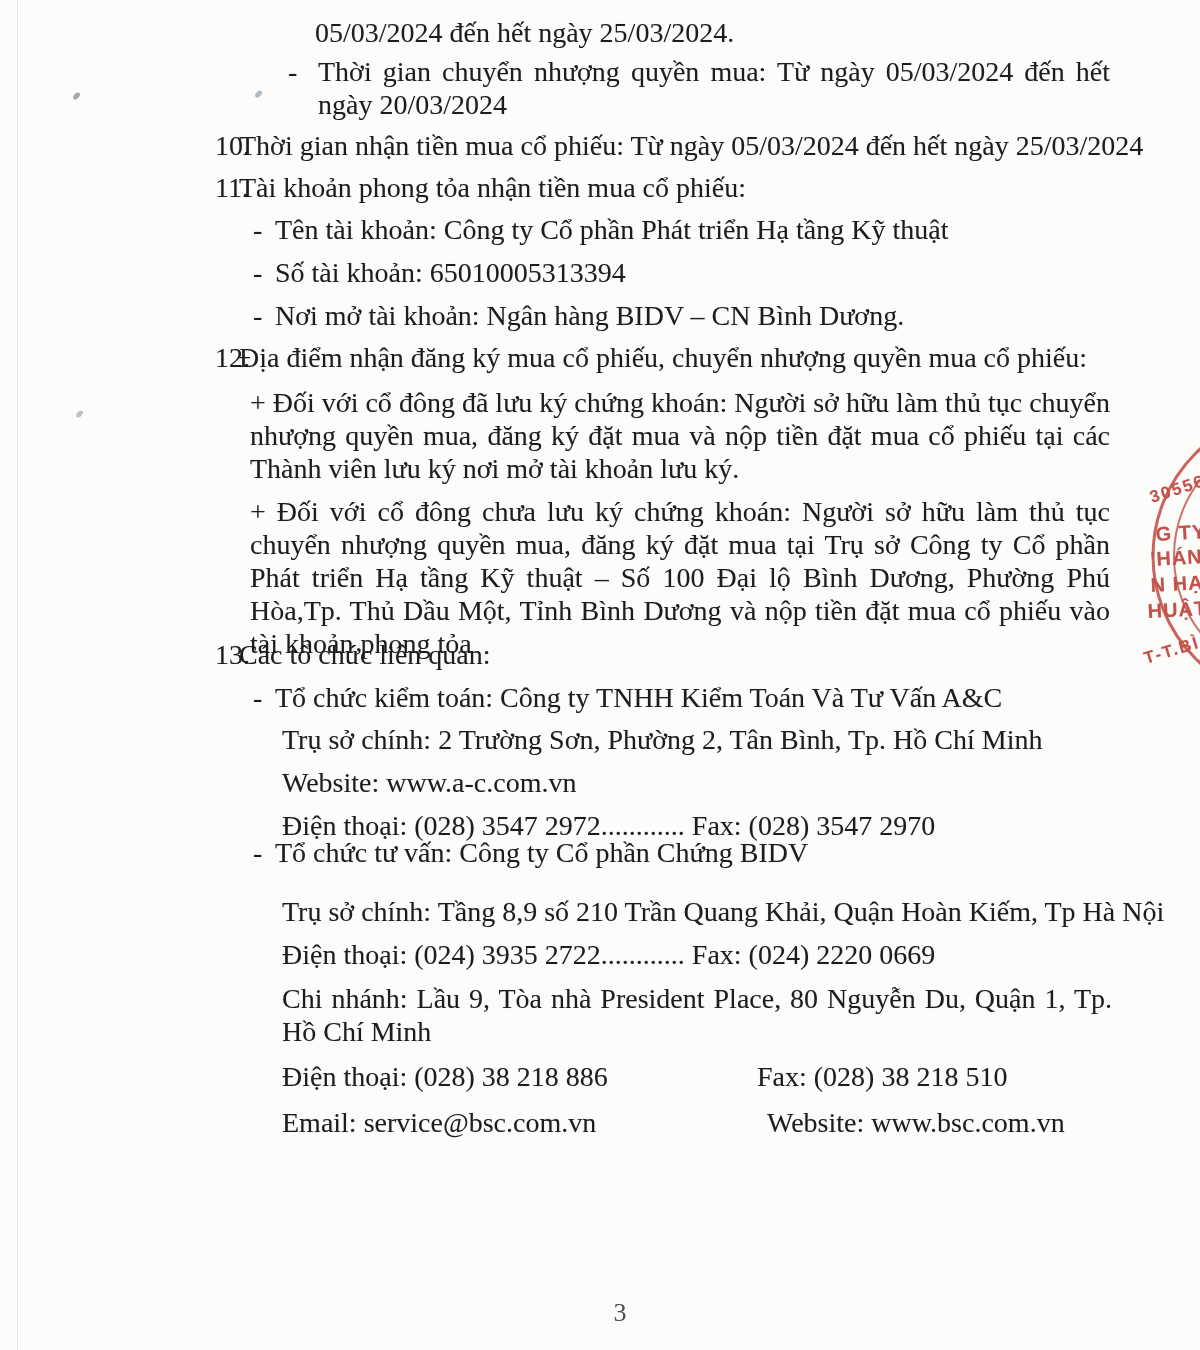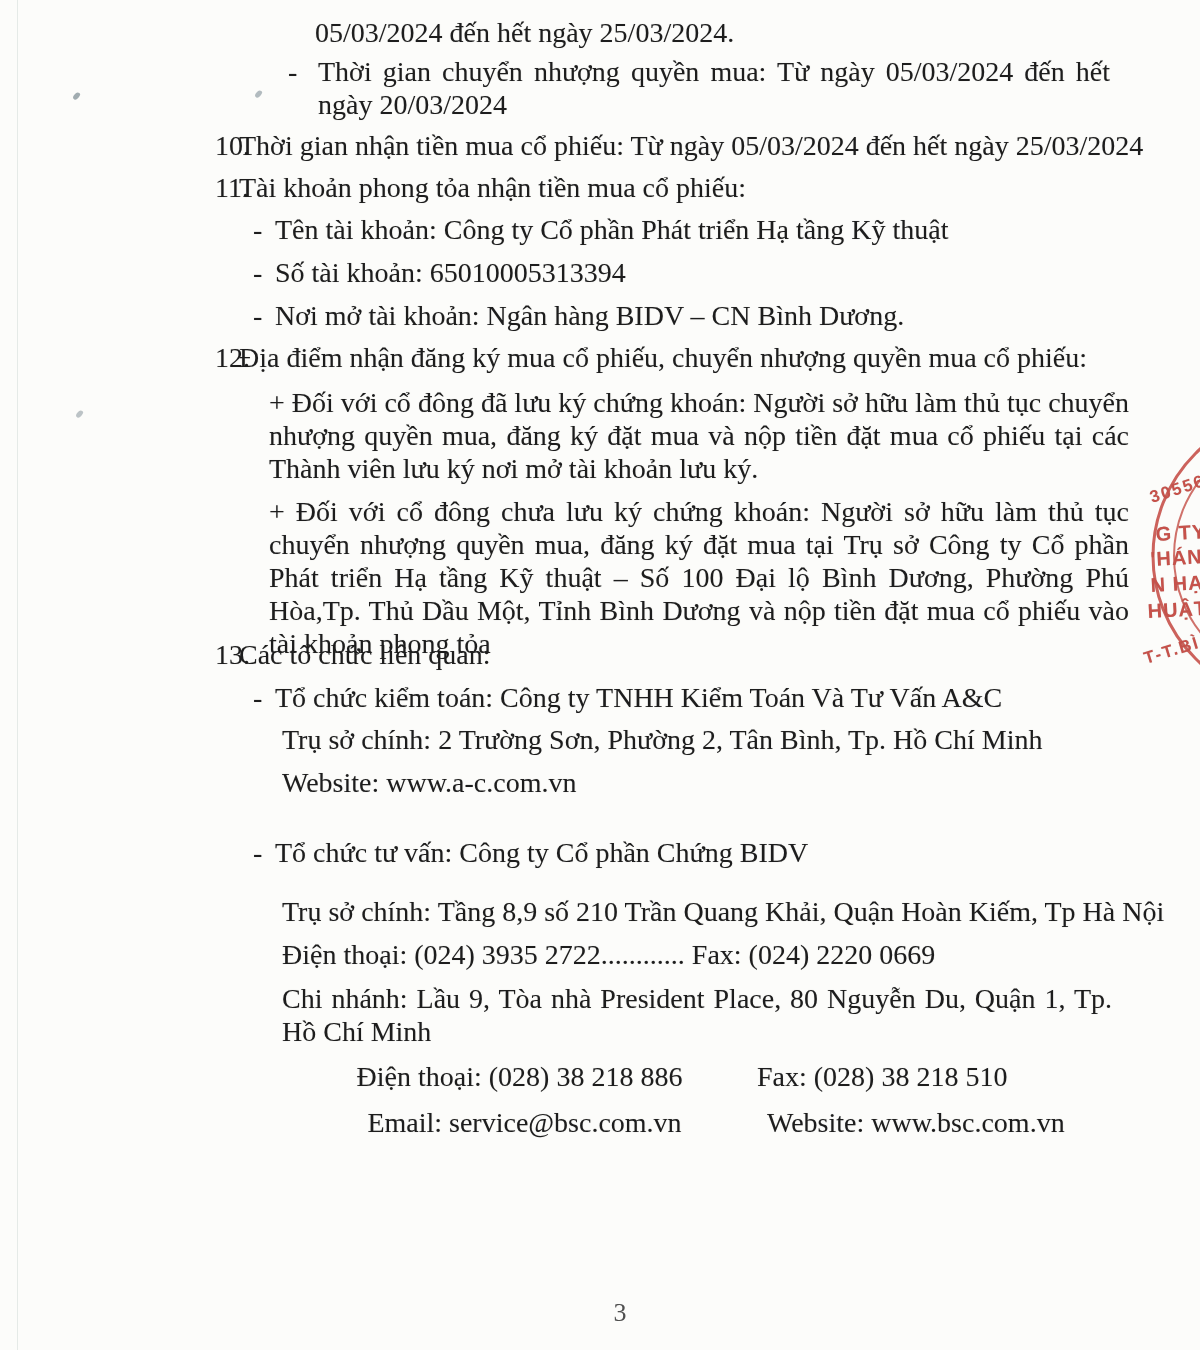--- a/index.html
+++ b/index.html
@@ -23,25 +23,25 @@
   .hang{padding-left:24px;text-indent:-24px;}
   
   .bullet2{left:253px;}
   .dash2{display:inline-block;width:22px;}
   
   .bdeep{left:288px;width:822px;}
   .bdeep .row0{display:flex;}
   .bdeep .dash{width:30px;flex:none;}
   .bdeep .btxt{flex:1;text-align:justify;}
   
-  .paraplus{left:250px;width:860px;text-align:justify;margin-left:19px;}
+  .paraplus{left:250px;width:860px;text-align:justify;}
   
   .detail{left:282px;}
   
-  .cols{left:282px;display:flex;white-space:nowrap;text-align:center;}
+  .cols{left:282px;display:flex;white-space:nowrap;}
   .cols .colL{flex:none;}
   .branch{left:282px;width:830px;text-align:justify;}
   .pagenum{left:560px;top:1296px;width:120px;text-align:center;color:#4f4f4f;font-size:26px;text-shadow:none;}
   
   .edge-line{position:absolute;top:0;left:17px;width:1px;height:1350px;background:rgba(150,175,165,.22);}
   .speck{position:absolute;width:5px;height:8px;border-radius:60% 40% 50% 50%;background:rgba(85,105,115,.55);transform:rotate(40deg);}
   .speck.s1{left:74px;top:92px;}
   .speck.s2{left:256px;top:90px;opacity:.8;}
   .speck.s3{left:77px;top:410px;opacity:.7;}
   .stamp{position:absolute;left:0;top:0;pointer-events:none;opacity:.93;}
@@ -108,20 +108,21 @@
 
   <div class="abs numitem nowrap" style="top:638px">
     <span class="num">13.</span><span>Các tổ chức liên quan:</span>
   </div>
 
   <div class="abs bullet2 nowrap" style="top:681px">
     <span class="dash2">-</span><span>Tổ chức kiểm toán: Công ty TNHH Kiểm Toán Và Tư Vấn A&amp;C</span>
   </div>
   <div class="abs detail nowrap" style="top:723px">Trụ sở chính: 2 Trường Sơn, Phường 2, Tân Bình, Tp. Hồ Chí Minh</div>
   <div class="abs detail nowrap" style="top:766px">Website: www.a-c.com.vn</div>
+  <div class="abs detail nowrap" style="top:809px">Điện thoại: (028) 3547 2972............ Fax: (028) 3547 2970</div>
 
   <div class="abs bullet2 nowrap" style="top:836px">
     <span class="dash2">-</span><span>Tổ chức tư vấn: Công ty Cổ phần Chứng BIDV</span>
   </div>
   <div class="abs detail nowrap" style="top:895px">Trụ sở chính: Tầng 8,9 số 210 Trần Quang Khải, Quận Hoàn Kiếm, Tp Hà Nội</div>
   <div class="abs detail nowrap" style="top:938px">Điện thoại: (024) 3935 2722............ Fax: (024) 2220 0669</div>
   <div class="abs branch" style="top:982px">Chi nhánh: Lầu 9, Tòa nhà President Place, 80 Nguyễn Du, Quận 1, Tp. Hồ Chí Minh</div>
 
   <div class="abs cols" style="top:1060px">
     <span class="colL" style="width:475px">Điện thoại: (028) 38 218 886</span>

